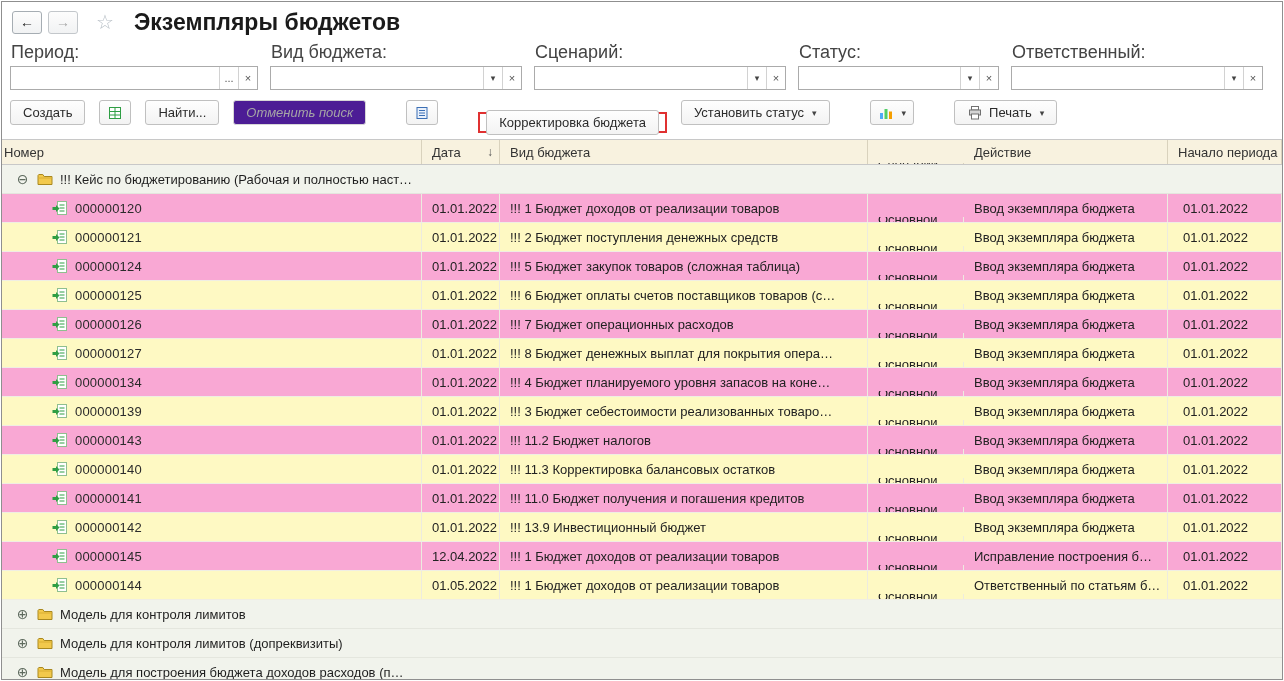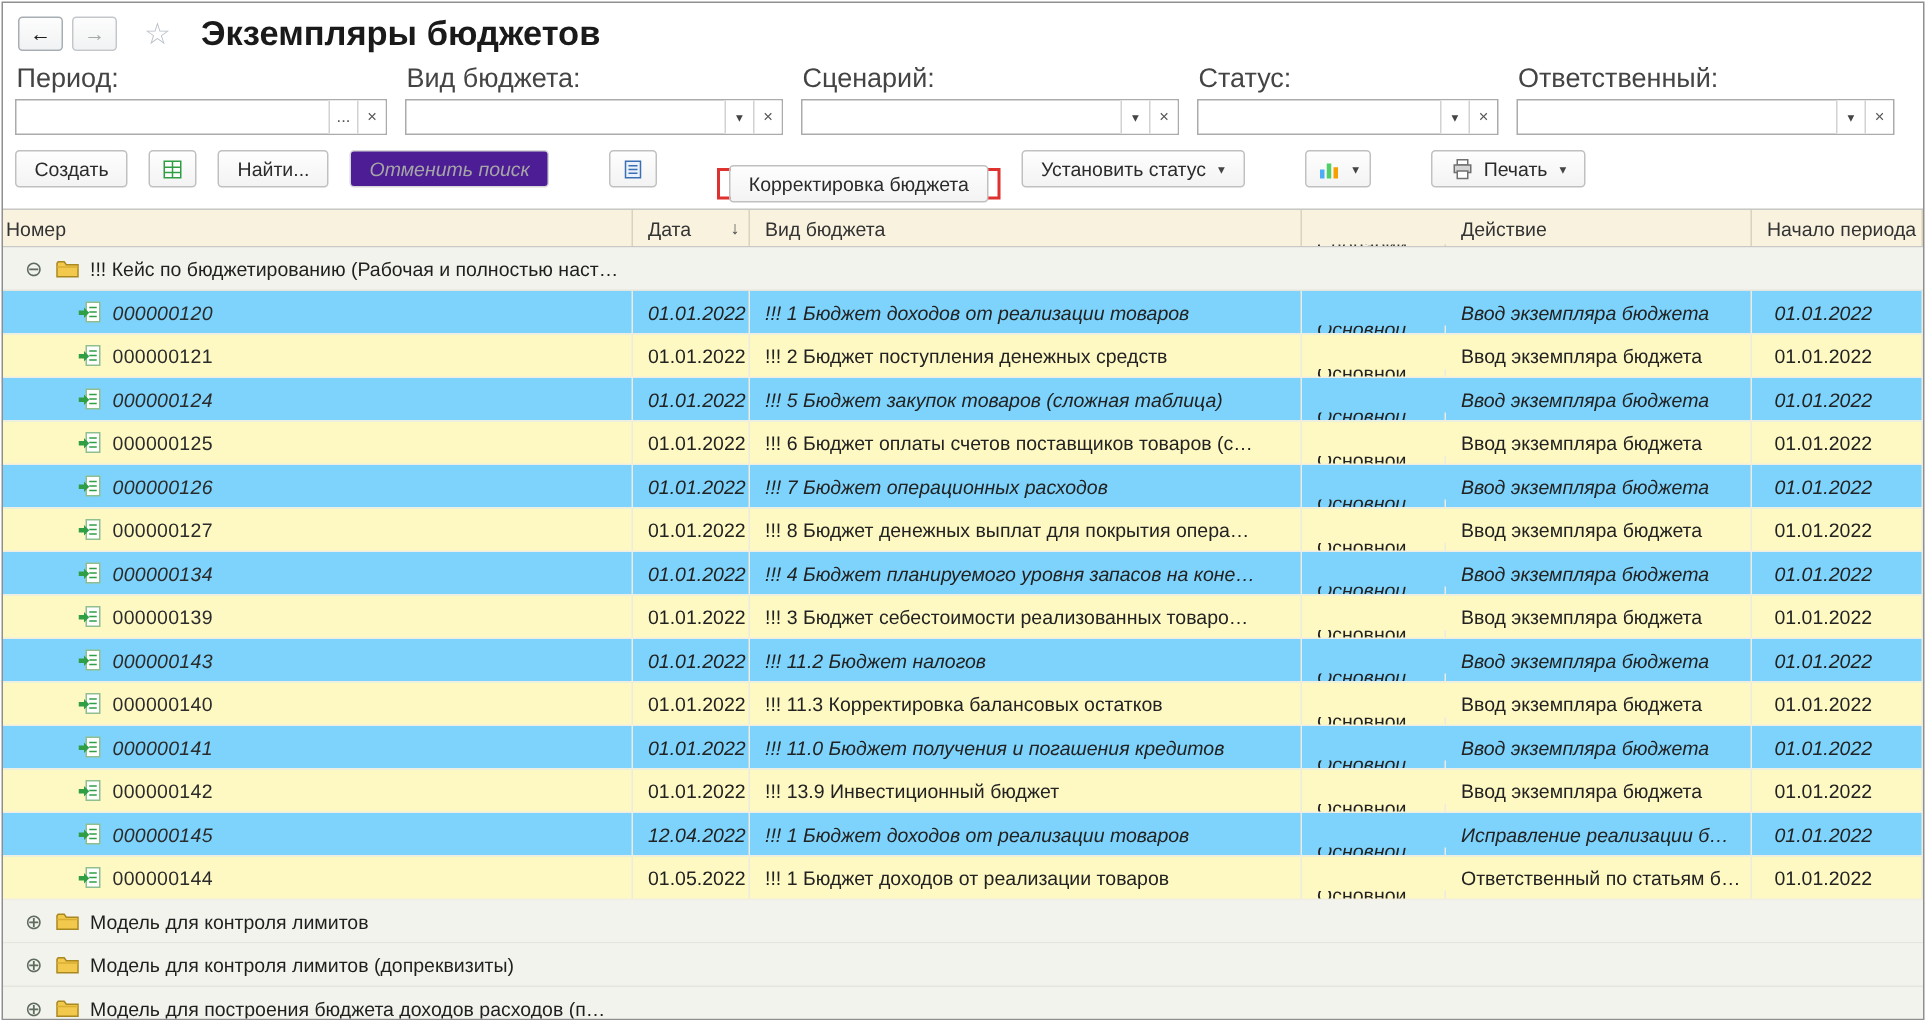--- a/index.html
+++ b/index.html
@@ -38,21 +38,21 @@
   .grid-header { display: flex; height: 26px; background: #f8f2df; border-top: 1px solid #c8c8c8; border-bottom: 1px solid #c8c8c8; align-items: stretch; }
   .hcell { display: flex; align-items: center; padding: 0 6px 0 10px; font-size: 13px; color: #333; border-right: 1px solid #d9d2bd; white-space: nowrap; overflow: hidden; }
   .hcell.c-num { padding-left: 2px; }
   .hcell.c-date { justify-content: space-between; }
   .sort-arrow { font-size: 12px; color: #555; margin-left: 6px; }
 
   .c-num { width: 420px; } .c-date { width: 78px; } .c-type { width: 368px; }
   .c-scen { width: 96px; margin-top: 23px; } .c-act { width: 204px; } .c-start { flex: 1; }
 
   .trow { display: flex; height: 29px; align-items: stretch; border-bottom: 1px solid #f0eee3; cursor: default; }
-  .trow.alt { background: #7dd3fc; font-style: italic; }
+  .trow.alt { background: #f9a8d4; }
   .trow.plain { background: #fef9c3; }
   .cell { display: flex; align-items: center; padding: 0 6px 0 10px; font-size: 13px; color: #222; border-right: 1px solid #edebdf; white-space: nowrap; overflow: hidden; text-overflow: ellipsis; }
   .cell.c-num { padding-left: 50px; gap: 7px; color: #2b2b2b; }
   .cell.c-start { padding-left: 15px; }
   .num-text { letter-spacing: 0.2px; }
 
   .grow { display: flex; height: 29px; align-items: center; background: #f1f3ec; border-bottom: 1px solid #e4e6de; padding-left: 13px; gap: 7px; }
   .expand { font-size: 14px; color: #5f6b5f; width: 15px; text-align: center; cursor: pointer; line-height: 1; }
   .glabel { font-size: 13px; color: #1f1f1f; white-space: nowrap; overflow: hidden; text-overflow: ellipsis; }
 
@@ -448,21 +448,21 @@
                 <line x1="7.5" y1="8" x2="12.5" y2="8" stroke="#2f9e44"></line>
                 <line x1="7.5" y1="11" x2="12.5" y2="11" stroke="#2f9e44"></line>
                 <polygon points="0.5,7 4,7 4,5 7.5,8.5 4,12 4,10 0.5,10" fill="#2f9e44"></polygon>
               </svg>
       </span>
       <span class="num-text">000000145</span>
     </div>
     <div class="cell c-date">12.04.2022</div>
     <div class="cell c-type">!!! 1 Бюджет доходов от реализации товаров</div>
     <div class="cell c-scen">Основной …</div>
-    <div class="cell c-act">Исправление реализации б…</div>
+    <div class="cell c-act">Исправление построения б…</div>
     <div class="cell c-start">01.01.2022</div>
   </div>
 
   <div class="trow plain">
     <div class="cell c-num">
       <span class="ico">
         <svg width="16" height="16" viewBox="0 0 16 16">
                 <rect x="5.5" y="1.5" width="9" height="13" fill="#ffffff" stroke="#8fbf8f"></rect>
                 <line x1="7.5" y1="5" x2="12.5" y2="5" stroke="#2f9e44"></line>
                 <line x1="7.5" y1="8" x2="12.5" y2="8" stroke="#2f9e44"></line>

